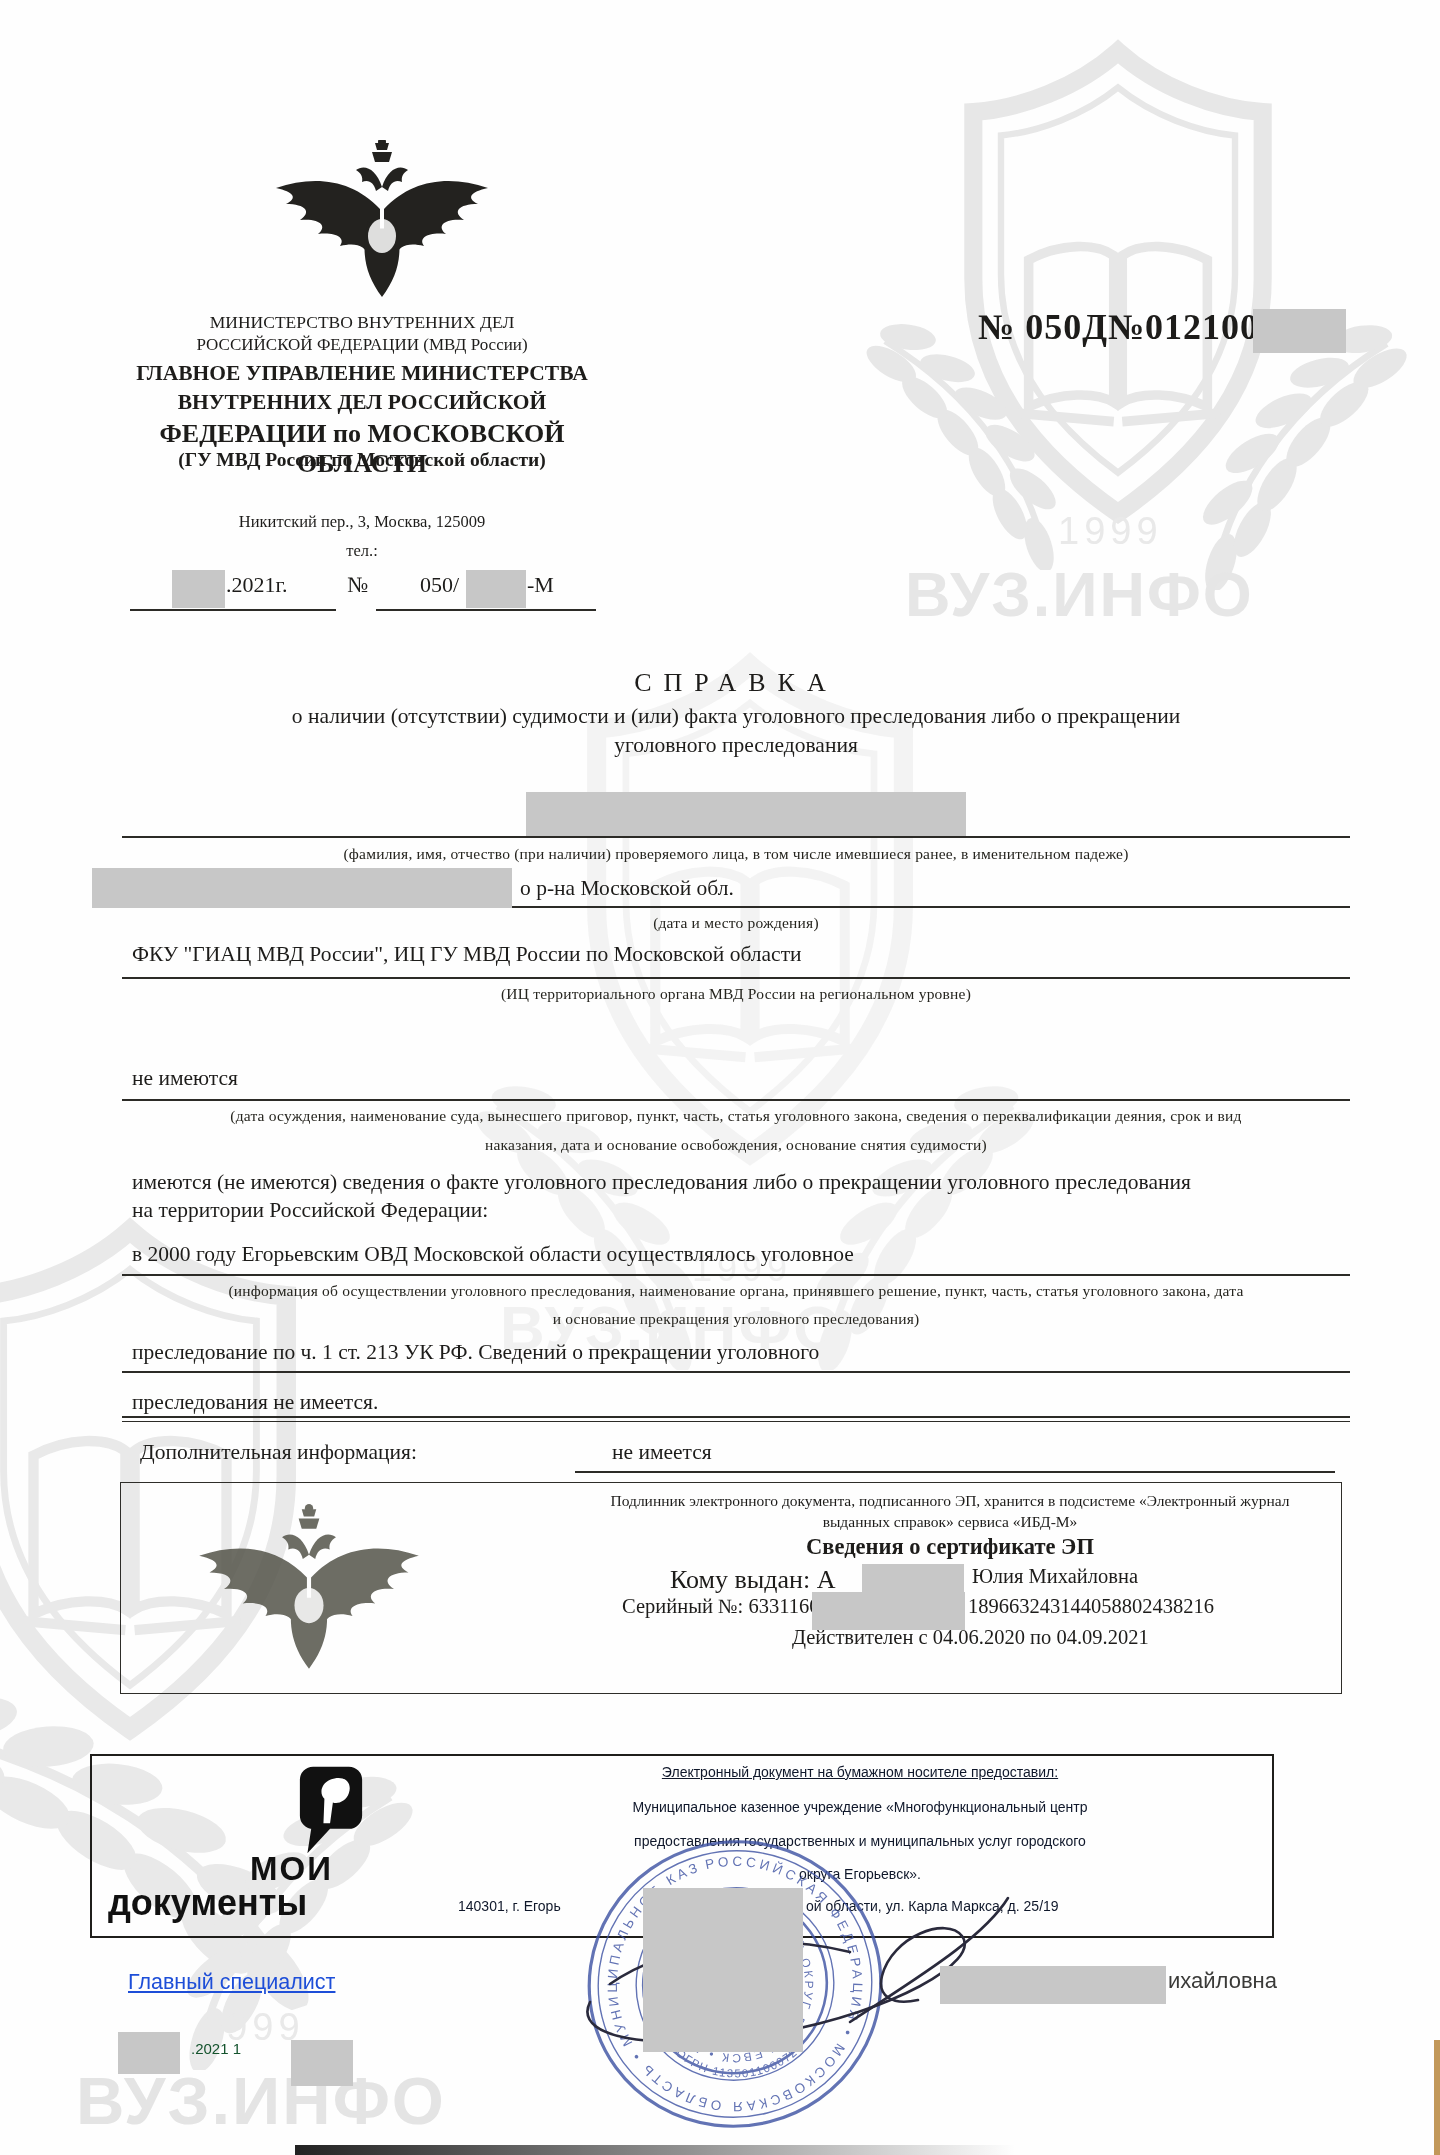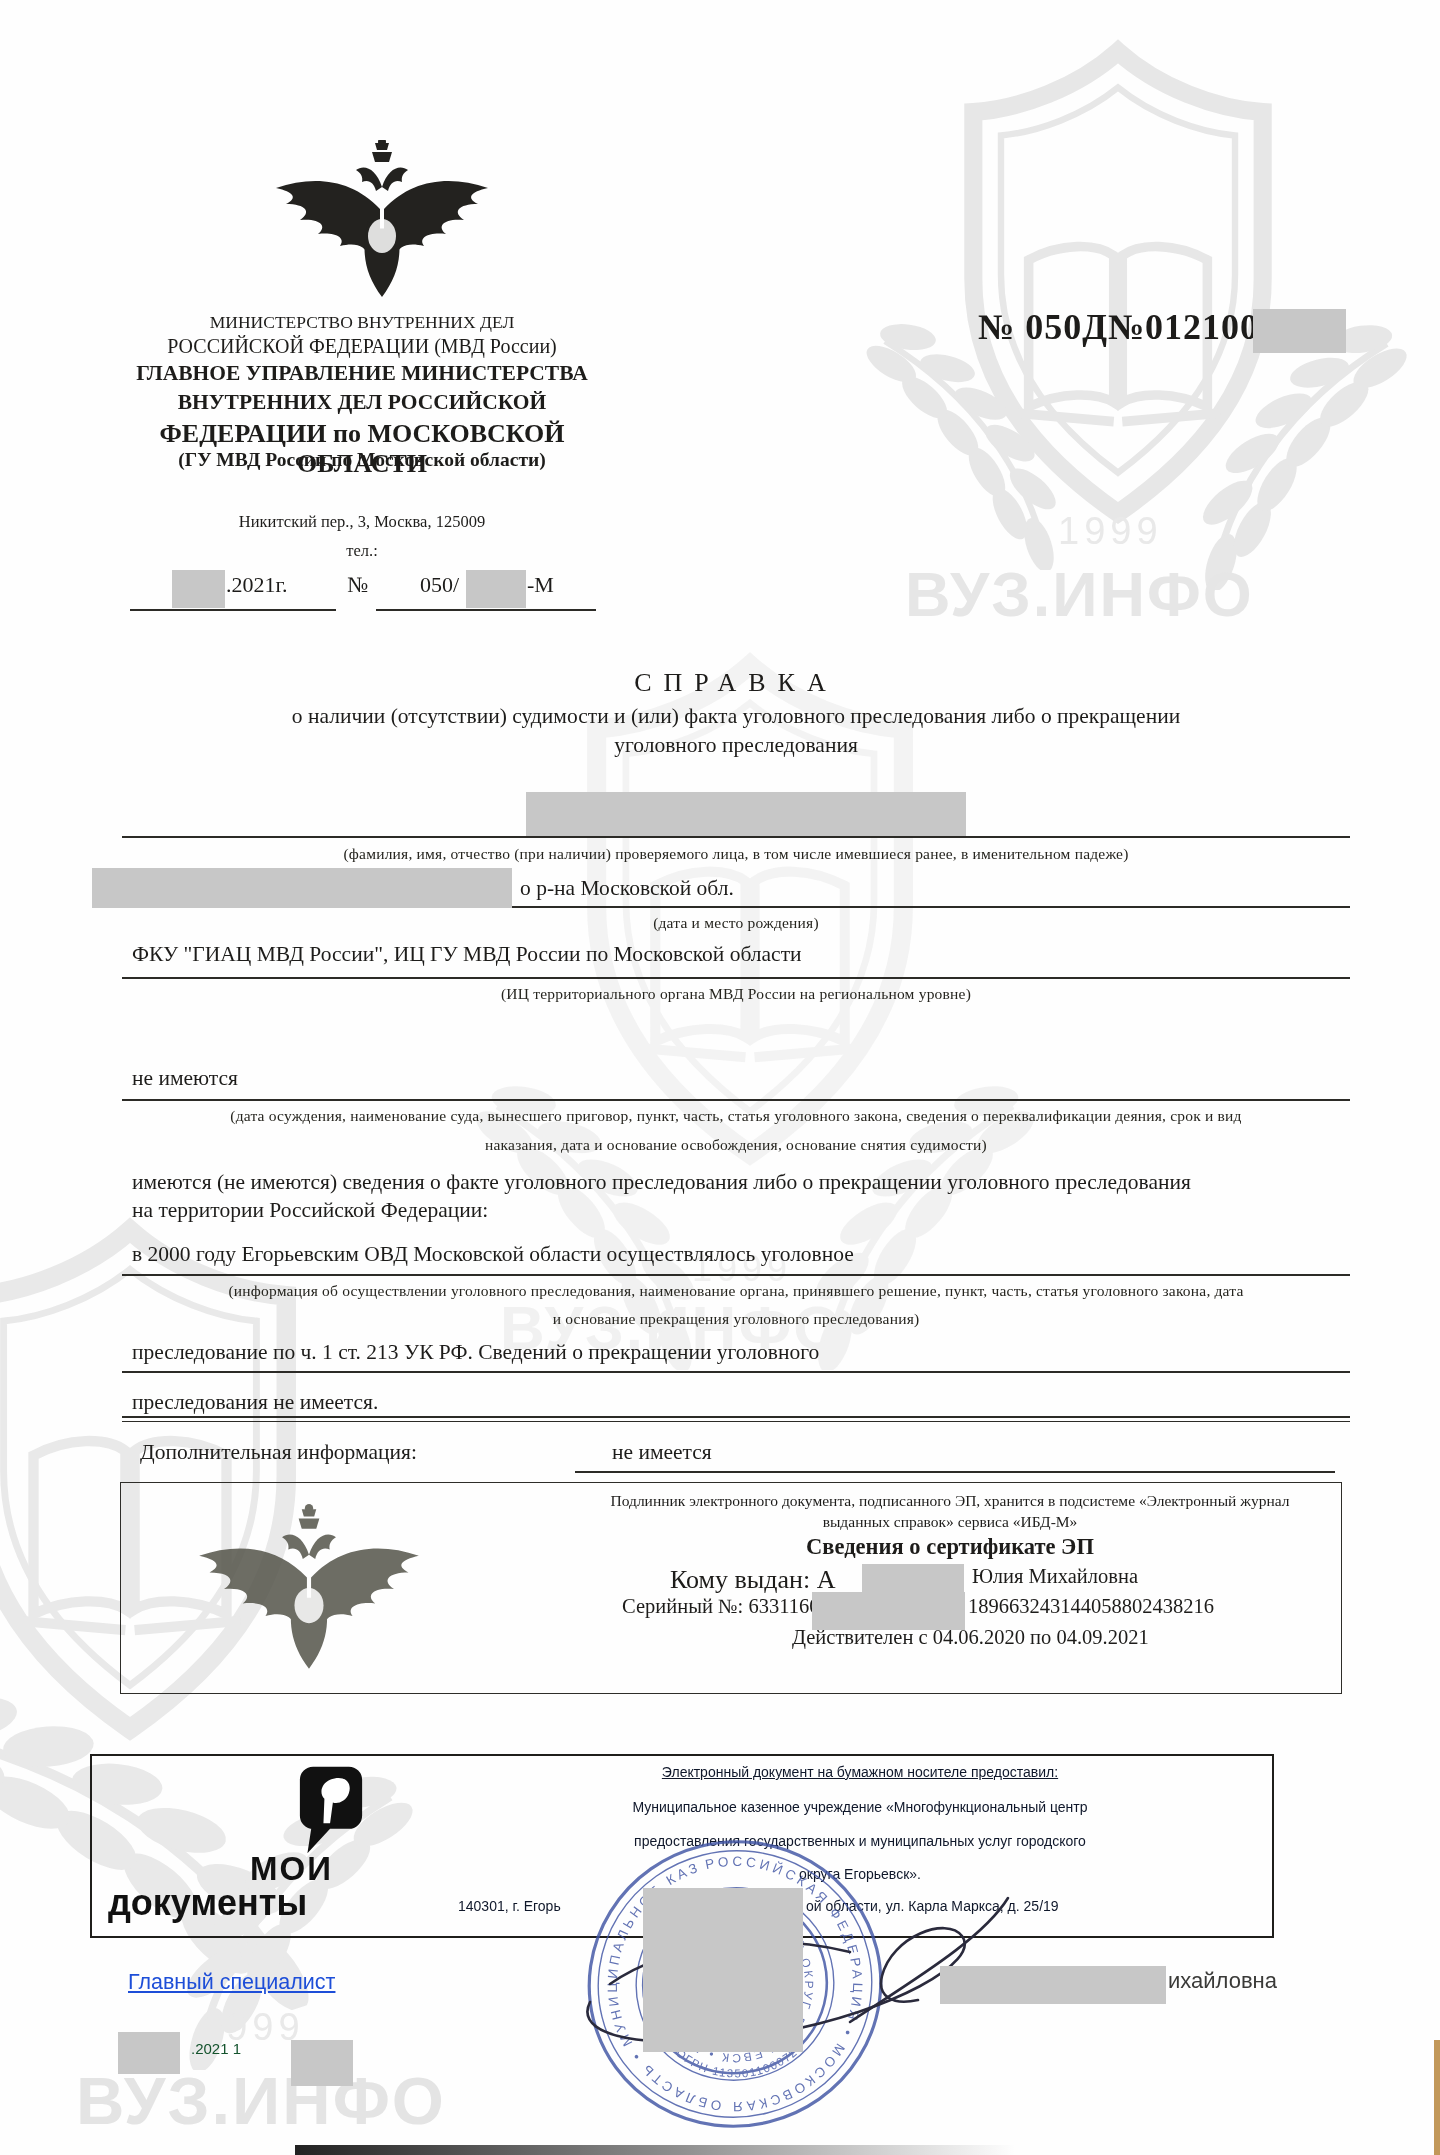--- a/index.html
+++ b/index.html
@@ -97,21 +97,21 @@
       <use href="#wm-branch" fill="#e9e9e9"></use>
     </svg>
   <div class="abs wm-year" style="left:200px;top:2006px;font-size:38px;">1999</div>
   <div class="abs wm-txt" style="left:76px;top:2062px;font-size:67px;color:#e4e4e4;">ВУЗ.ИНФО</div>
 
   <svg class="abs z2" style="left:272px;top:140px;" width="220" height="162" viewBox="0 0 220 160" fill="#23221f">
       <use href="#eagle"></use>
     </svg>
 
   <div class="abs ctr z2" style="left:102px;top:312px;width:520px;font-size:17.5px;">МИНИСТЕРСТВО ВНУТРЕННИХ ДЕЛ</div>
-  <div class="abs ctr z2" style="left:102px;top:335px;width:520px;font-size:20px;">РОССИЙСКОЙ ФЕДЕРАЦИИ (МВД России)</div>
+  <div class="abs ctr z2" style="left:102px;top:335px;width:520px;font-size:17px;">РОССИЙСКОЙ ФЕДЕРАЦИИ (МВД России)</div>
   <div class="abs ctr b z2" style="left:102px;top:361px;width:520px;font-size:21.5px;">ГЛАВНОЕ УПРАВЛЕНИЕ МИНИСТЕРСТВА</div>
   <div class="abs ctr b z2" style="left:102px;top:390px;width:520px;font-size:21.5px;">ВНУТРЕННИХ ДЕЛ РОССИЙСКОЙ</div>
   <div class="abs ctr b z2" style="left:102px;top:419px;width:520px;font-size:26px;">ФЕДЕРАЦИИ по МОСКОВСКОЙ ОБЛАСТИ</div>
   <div class="abs ctr b z2" style="left:102px;top:449px;width:520px;font-size:19.5px;">(ГУ МВД России по Московской области)</div>
   <div class="abs ctr z2" style="left:102px;top:512px;width:520px;font-size:16.5px;">Никитский пер., 3, Москва, 125009</div>
   <div class="abs ctr z2" style="left:102px;top:541px;width:520px;font-size:16.5px;">тел.:</div>
 
   <div class="abs z2" style="left:226px;top:572px;font-size:22px;">.2021г.</div>
   <div class="abs z2" style="left:347px;top:572px;font-size:22px;">№</div>
   <div class="abs z2" style="left:420px;top:572px;font-size:22px;">050/</div>

